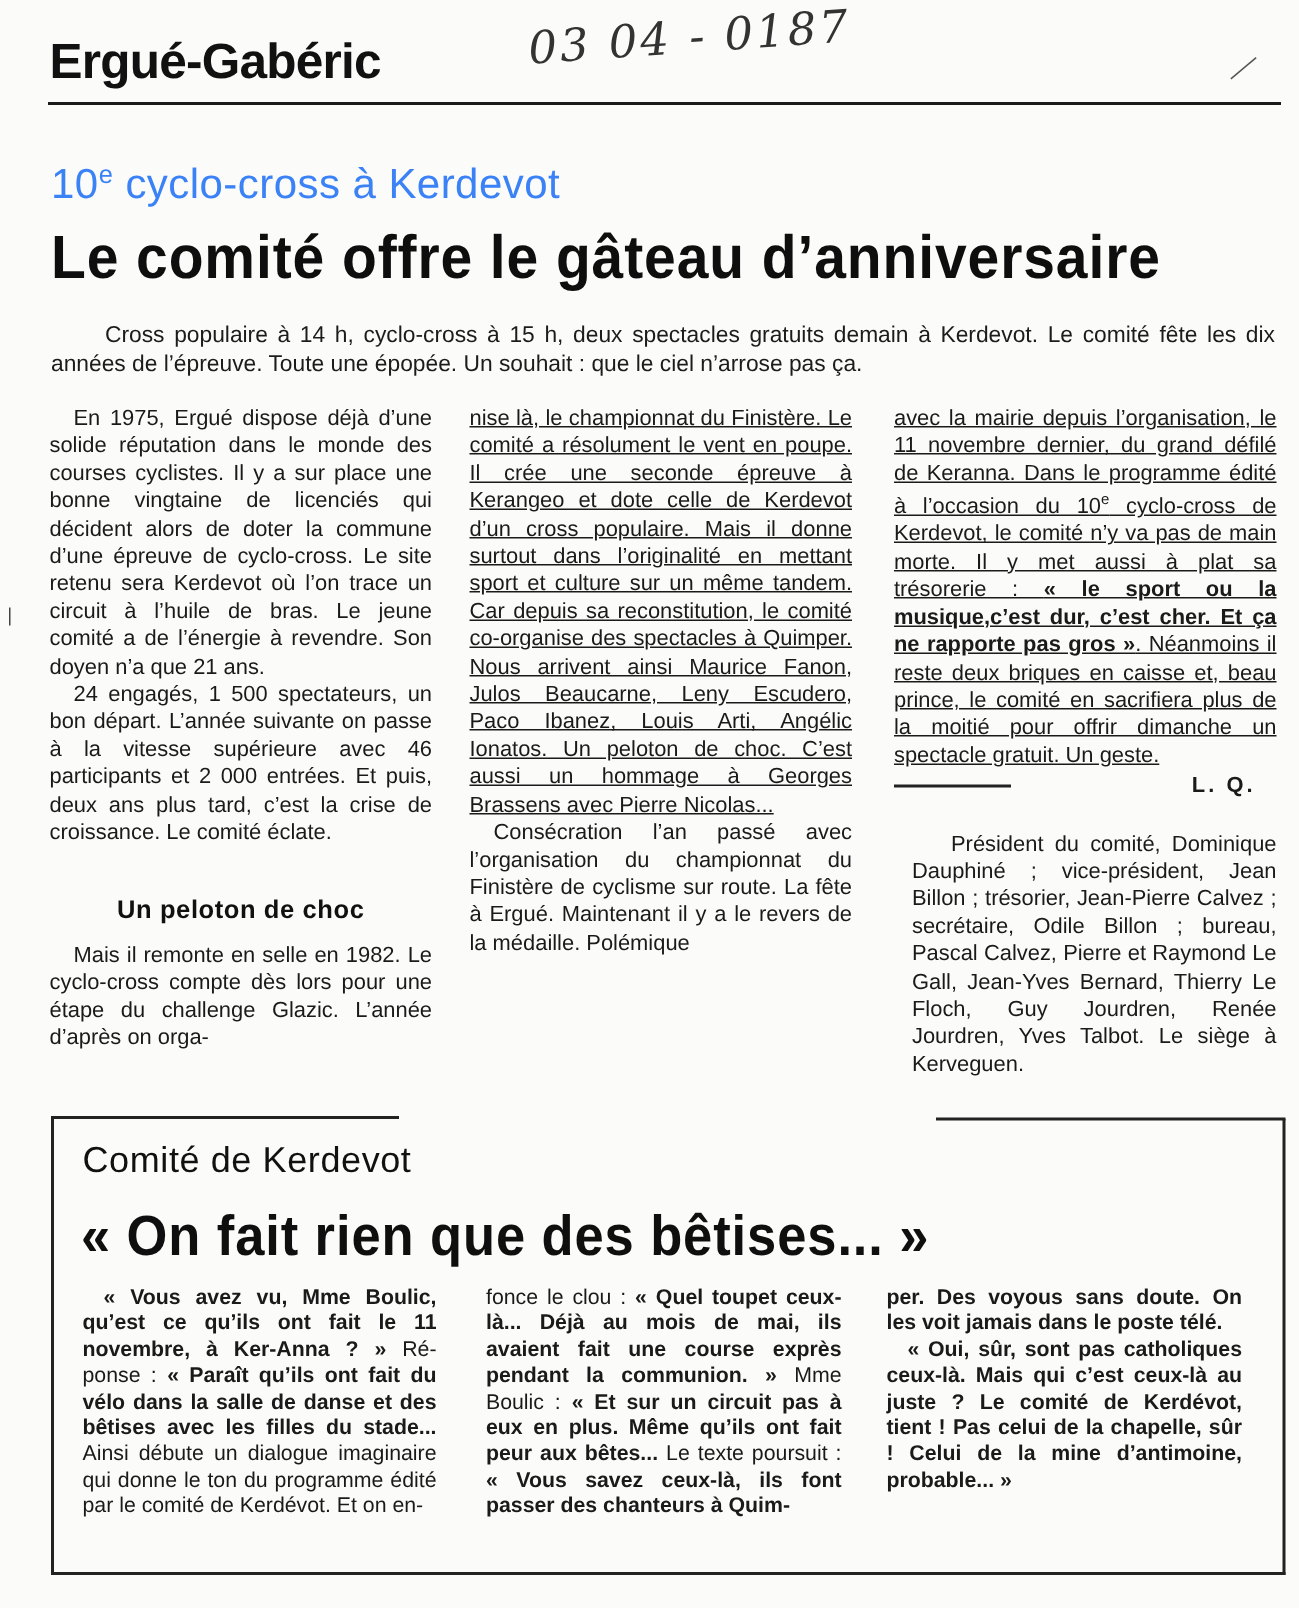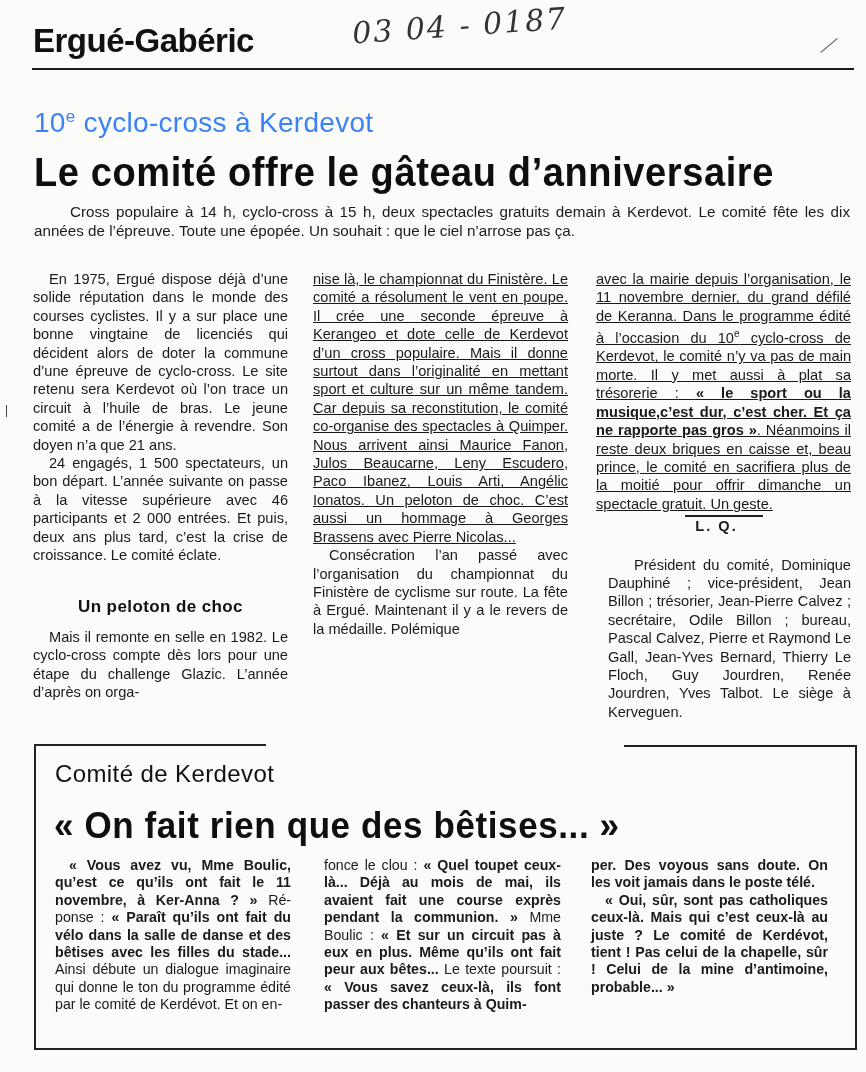--- a/index.html
+++ b/index.html
@@ -19,39 +19,39 @@
   }
   .header-rule { left:32px; top:68px; width:822px; height:2px; background:#1a1a1a; }
   .corner-mark { left:818px; top:45px; width:22px; height:1px; background:#555; transform:rotate(-40deg); }
   .kicker { left:34px; top:107px; font-size:28px; color:#3b82f6; letter-spacing:0.3px; }
   .kicker sup { font-size:17px; }
   .headline {
     left:34px; top:150px; font-size:38px; font-weight:bold; color:#0e0e0e;
     letter-spacing:0.6px; transform:scaleY(1.07); transform-origin:left top; white-space:nowrap;
   }
   .chapo {
-    left:34px; top:202px; width:816px; font-size:15.2px; line-height:19px;
+    left:34px; top:214px; width:816px; font-size:15.2px; line-height:19px;
     text-align:justify; color:#1c1c1c;
   }
   .chapo .indent { display:inline-block; width:36px; }
   .col {
     font-size:14.6px; line-height:18.4px; text-align:justify; color:#1a1a1a;
     hyphens:manual;
   }
   .col p { margin:0; text-indent:16px; }
   .col p.noindent { text-indent:0;text-decoration:underline; }
   .col-1 { left:33px; top:270px; width:255px; }
   .col-2 { left:313px; top:270px; width:255px; }
   .col-3 { left:596px; top:270px; width:255px; }
   .subhead {
     font-size:17px; font-weight:bold; text-align:center; margin:33px 0 12px 0;
     letter-spacing:0.4px; color:#111;
   }
   .col b { font-weight:bold; }
-  .sig-row { display:flex; justify-content:space-between; align-items:center; margin-top:2px;flex-direction:column; }
+  .sig-row { display:flex; justify-content:space-between; align-items:center; margin-top:2px; }
   .sig-rule { width:78px; height:2px; background:#222; }
   .sig { font-weight:bold; letter-spacing:2px; padding-right:14px; }
   .bureau { margin-top:20px; padding-left:12px; }
   .bureau p { text-indent:26px; }
 
   
   .box-left { left:34px; top:745px; width:2px; height:305px; background:#222; }
   .box-right { left:855px; top:746px; width:2px; height:304px; background:#222; }
   .box-bottom { left:34px; top:1048px; width:823px; height:2px; background:#222; }
   .box-top-l { left:34px; top:744px; width:232px; height:2px; background:#222; }

